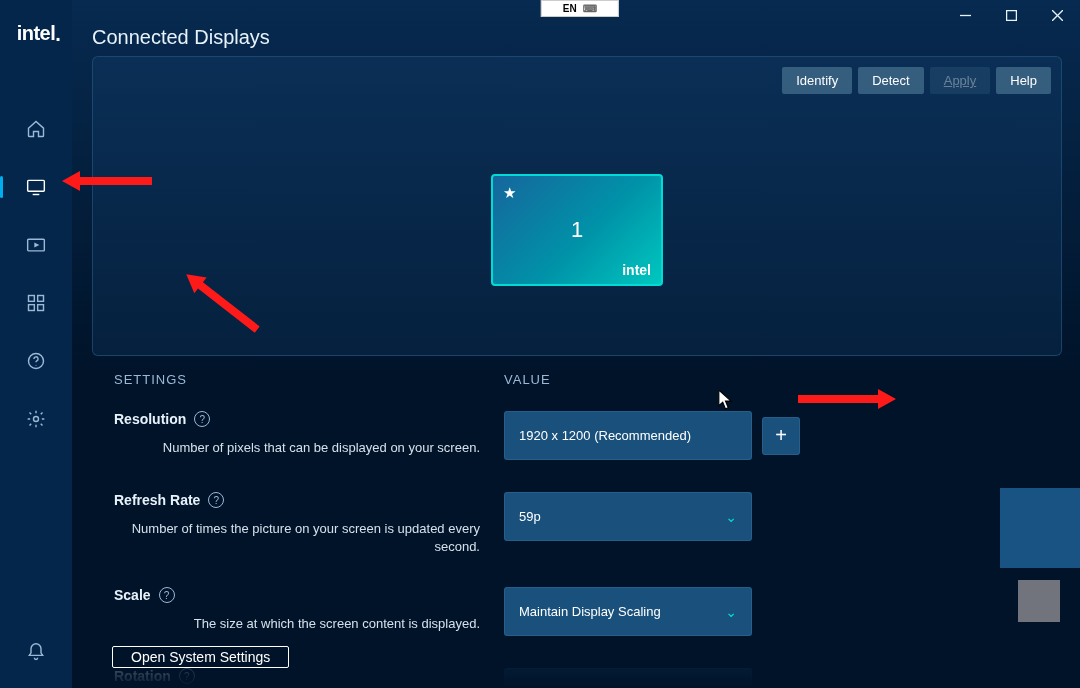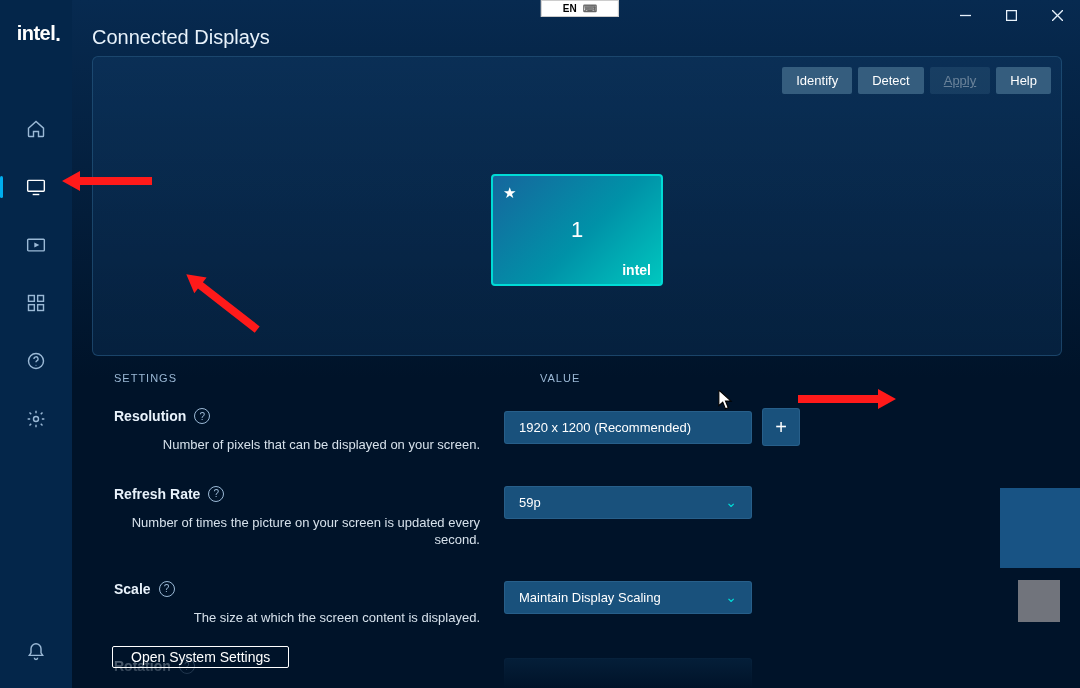--- a/index.html
+++ b/index.html
@@ -104,32 +104,32 @@
   .tabs .tab{
     padding:8px 0 10px;font-size:14px;color:var(--muted);cursor:pointer;position:relative;
   }
   .tabs .tab.active{color:#fff;}
   .tabs .tab.active::after{
     content:"";position:absolute;left:-2px;right:-2px;bottom:-1px;height:2px;background:var(--accent);
   }
 
   
   .settings-scroll{flex:1;overflow:hidden;position:relative;padding:0 4px 0 22px;}
-  .col-heads{display:flex;padding:16px 0 8px;font-size:11px;letter-spacing:1px;color:var(--muted);gap:36px;}
+  .col-heads{display:flex;padding:16px 0 8px;font-size:13px;letter-spacing:1px;color:var(--muted);}
   .col-heads .c1{width:390px;}
   .row{display:flex;align-items:flex-start;padding:16px 0;}
   .row .c1{width:390px;padding-right:24px;text-align:right;}
   .setting-title{font-size:14px;font-weight:600;display:flex;align-items:center;gap:8px;}
   .setting-title .q{
     display:inline-flex;width:16px;height:16px;border:1.5px solid var(--muted);border-radius:50%;
     align-items:center;justify-content:center;font-size:10px;color:var(--muted);font-weight:400;
   }
   .setting-desc{font-size:13px;color:var(--txt);opacity:.92;margin-top:12px;line-height:1.35;}
   .dropdown{
-    width:248px;height:33px;background:var(--chip);border-radius:3px;
+    width:248px;height:49px;background:var(--chip);border-radius:3px;
     display:flex;align-items:center;justify-content:space-between;
     padding:0 14px;font-size:13px;color:#fff;cursor:pointer;
     border:1px solid rgba(120,180,220,.15);
   }
   .dropdown .chev{color:var(--accent2);font-size:14px;}
   .plus-btn{
     width:38px;height:38px;margin-left:10px;background:var(--chip);border-radius:3px;
     display:flex;align-items:center;justify-content:center;font-size:20px;font-weight:300;
     border:1px solid rgba(120,180,220,.15);cursor:pointer;color:#fff;
   }

